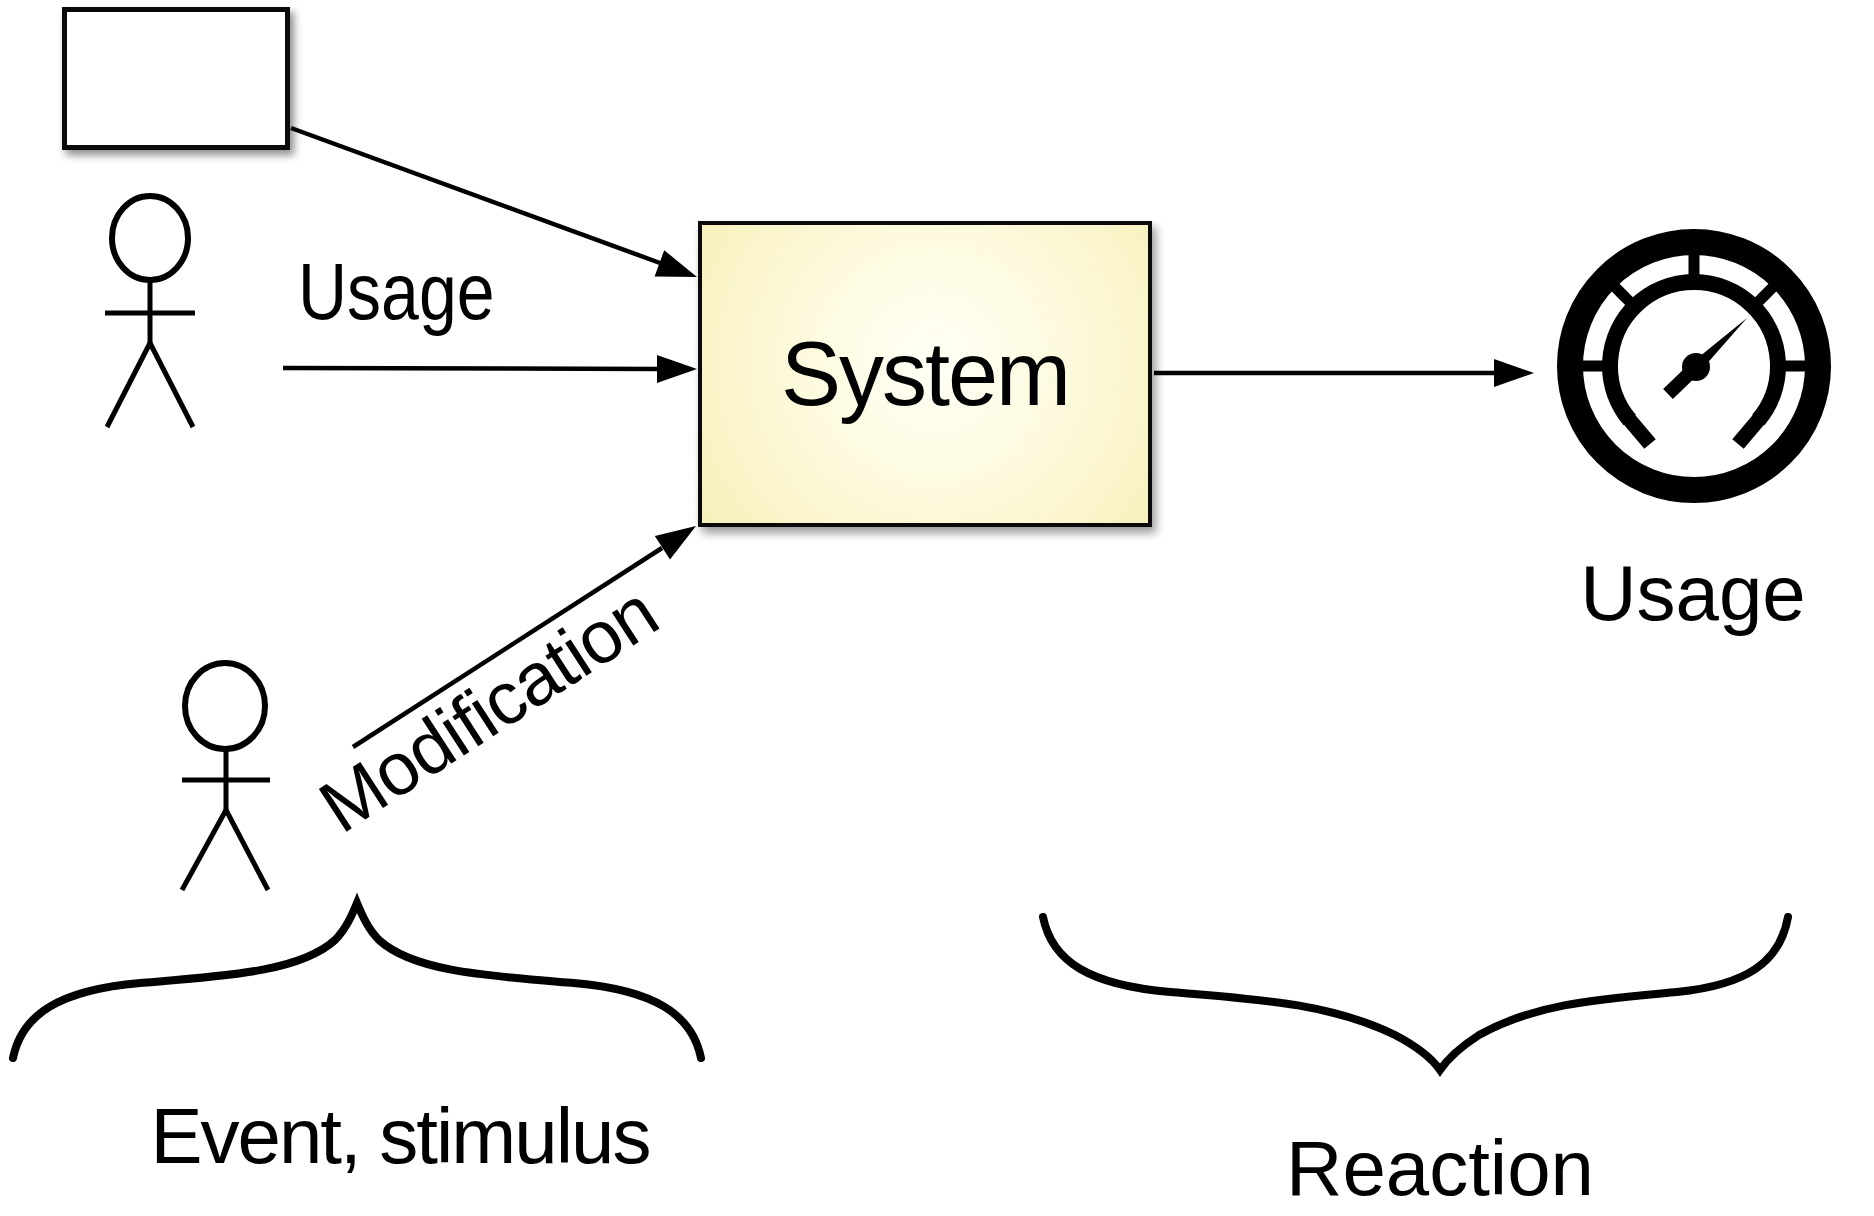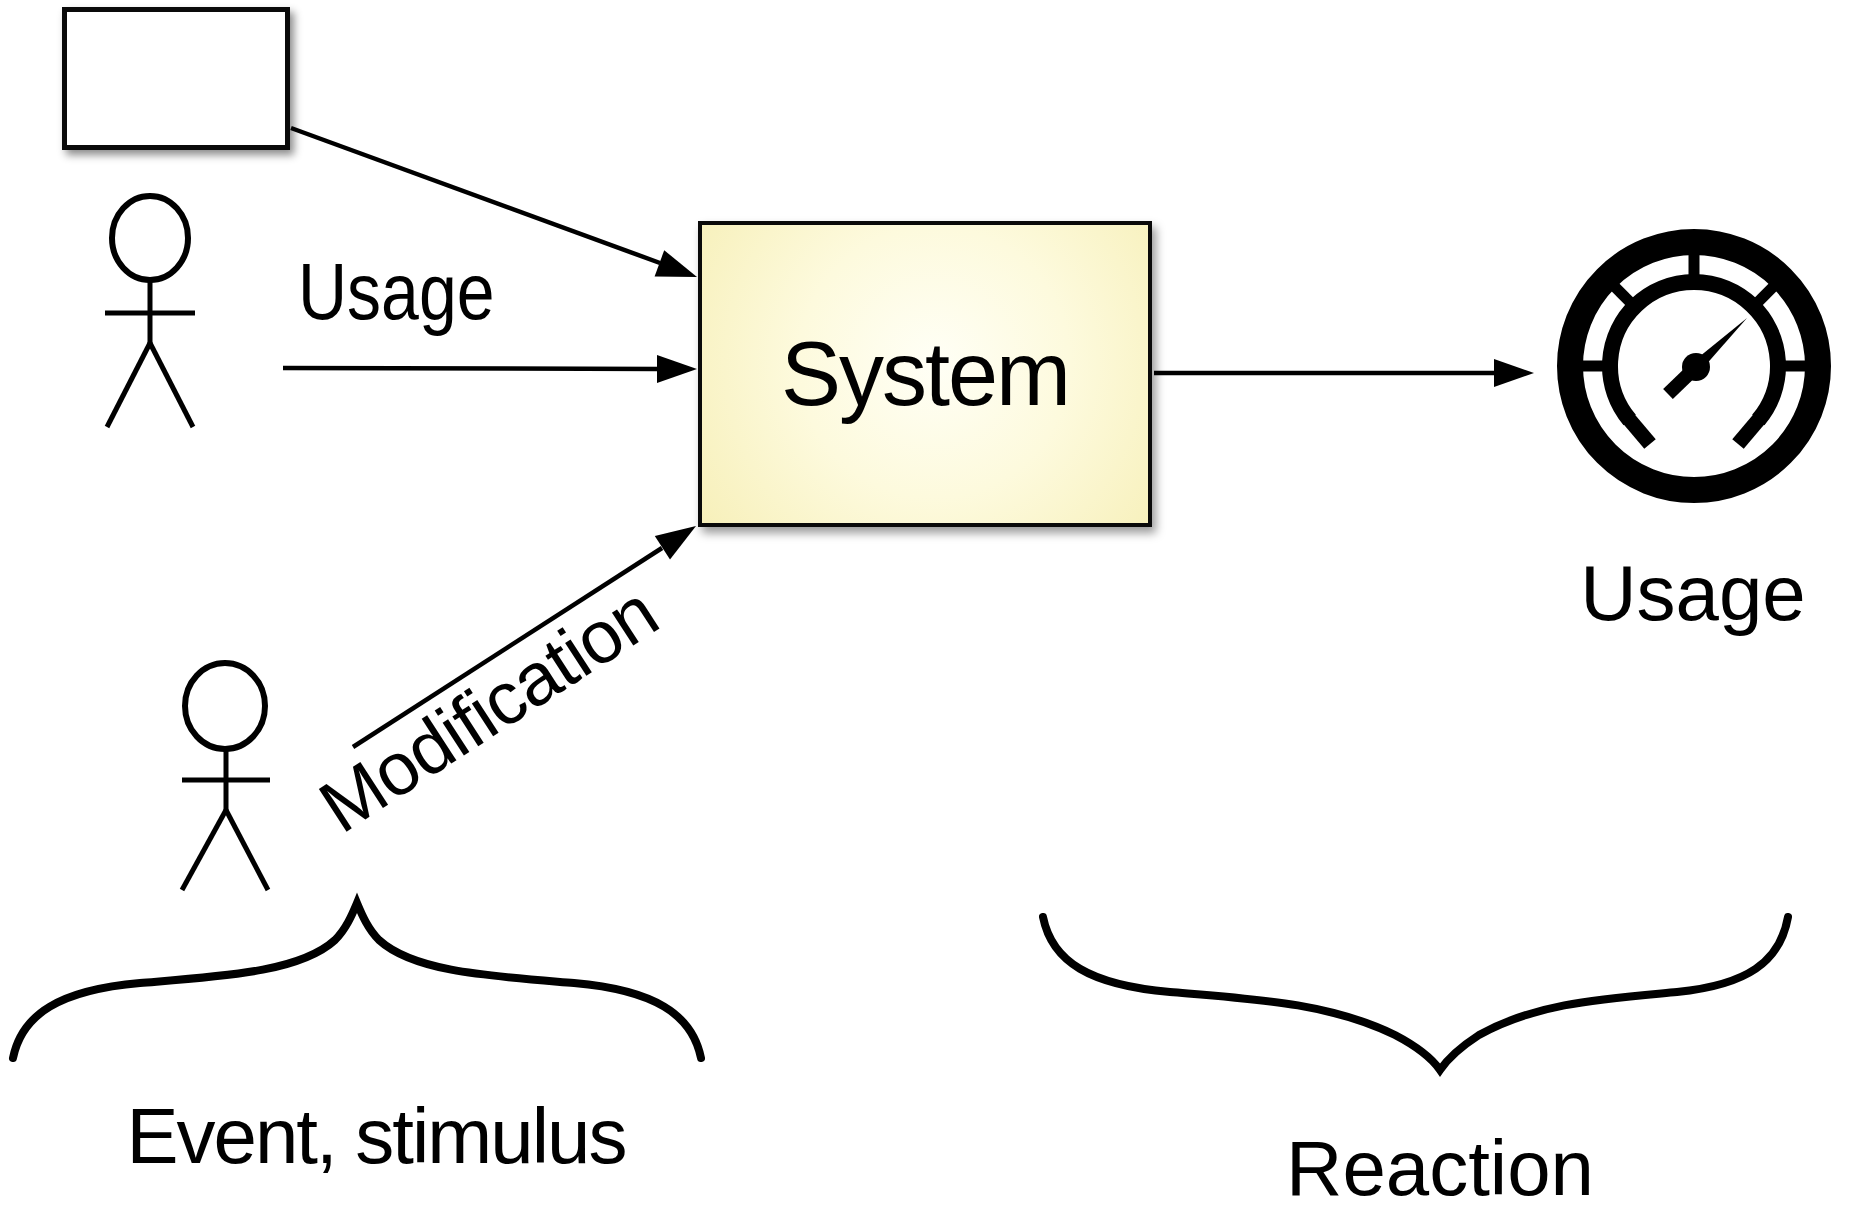--- a/index.html
+++ b/index.html
@@ -23,21 +23,21 @@
     box-sizing:border-box;border:4px solid #0a0a0a;
     background:radial-gradient(circle at 52% 46%, #fffff6 0%, #fdfadd 48%, #f7f0ba 100%);
     box-shadow:4px 6px 9px rgba(0,0,0,0.40);
     display:flex;align-items:center;justify-content:center;
     z-index:1;
   }
   .label{position:absolute;z-index:3;line-height:1;white-space:nowrap;}
   .system-label{font-size:90px;letter-spacing:-2px;}
   .usage-label{left:298px;top:252px;font-size:80px;transform:scaleX(0.85);transform-origin:0 0;}
   .metric-label{left:1693px;top:554px;font-size:78px;transform:translateX(-50%);}
-  .event-label{left:376px;top:1097px;font-size:78px;letter-spacing:-2px;transform:translateX(-50%);}
+  .event-label{left:400px;top:1097px;font-size:78px;letter-spacing:-2px;transform:translateX(-50%);}
   .reaction-label{left:1440px;top:1097px;font-size:78px;transform:translateX(-50%);margin-top:32px;}
   .modification-label{
     left:348px;top:771px;font-size:74px;letter-spacing:-1px;
     transform:rotate(-33deg);transform-origin:0% 100%;
   }
   .stroke{stroke:#000;fill:none;}
 </style>
 </head>
 <body>
 

